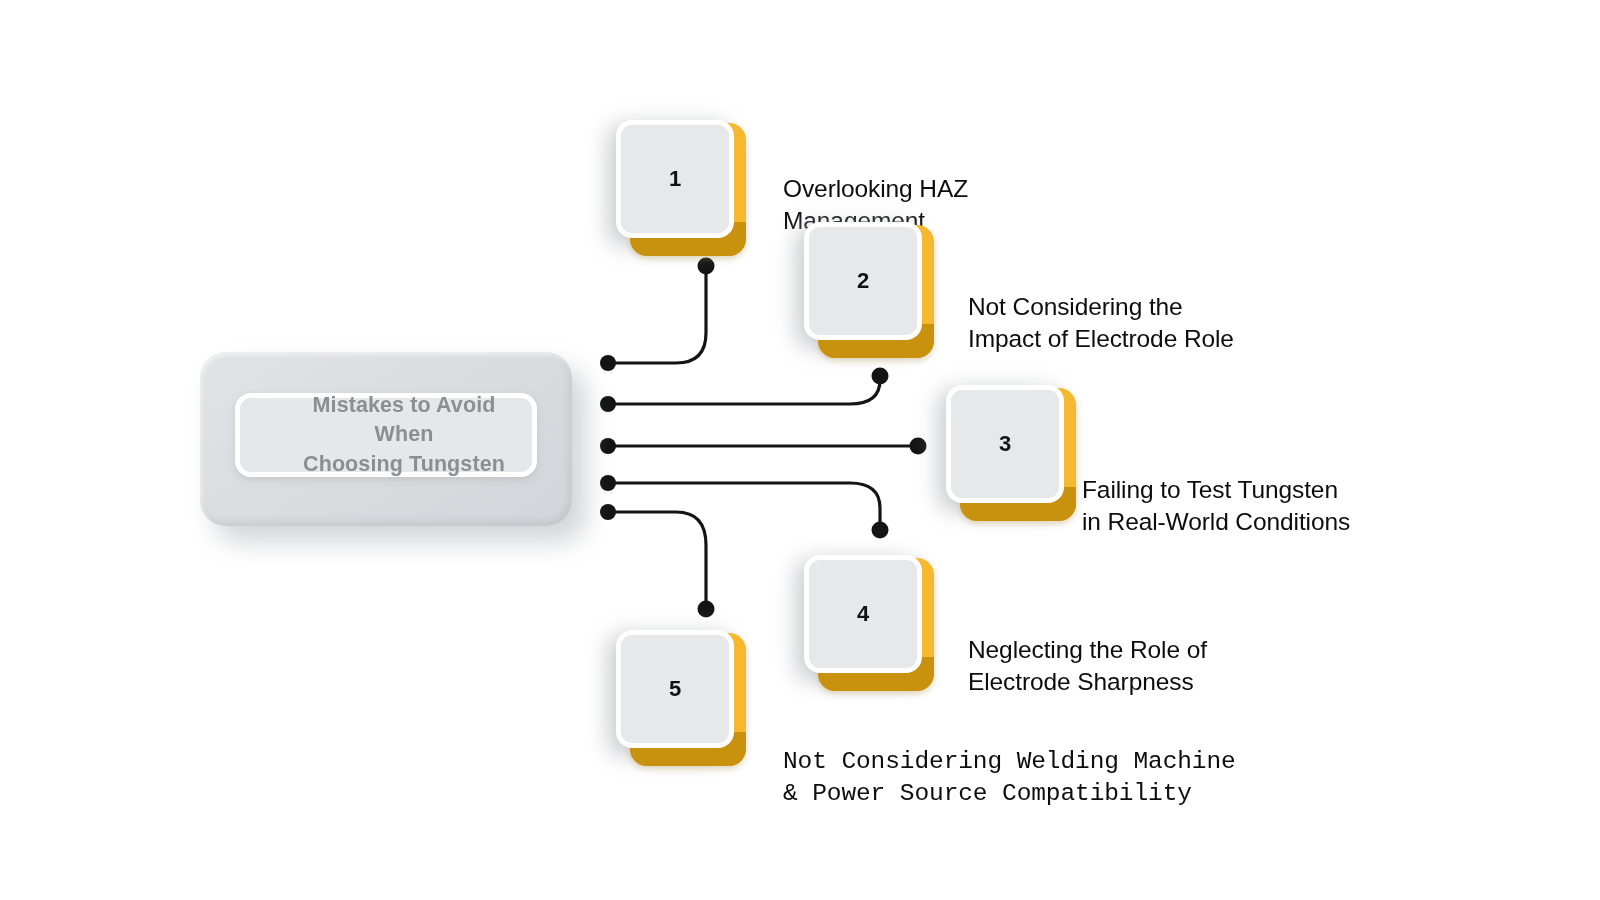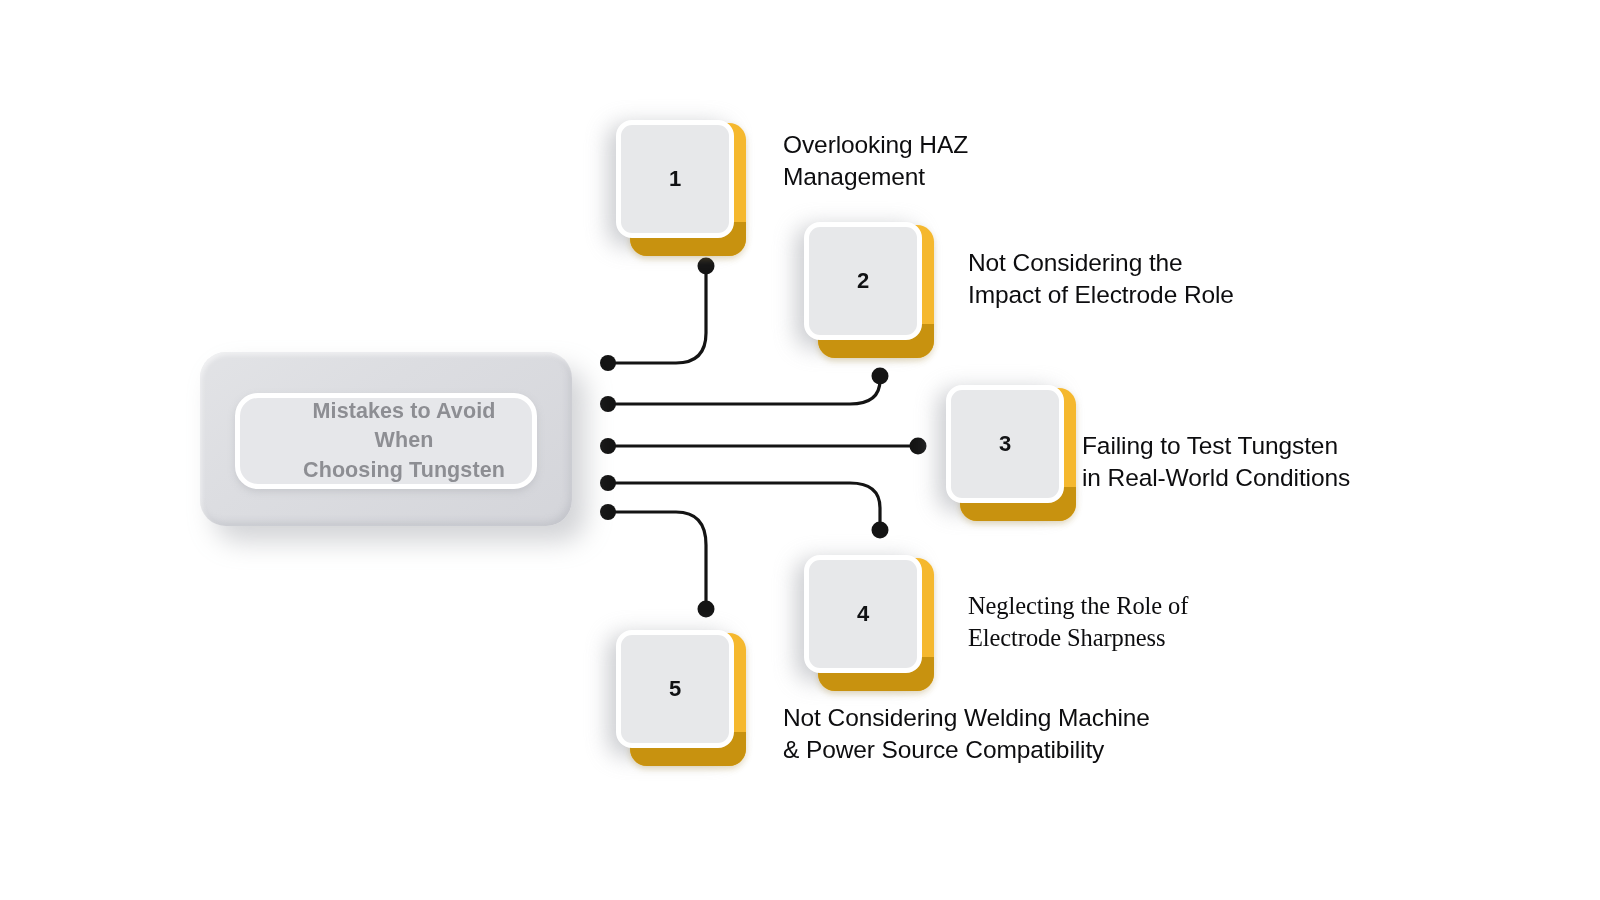--- a/index.html
+++ b/index.html
@@ -55,22 +55,22 @@
       -10px -10px 20px rgba(255,255,255,0.95),
       inset 2px 3px 4px rgba(255,255,255,0.55),
       inset -3px -4px 7px rgba(168,170,178,0.38);
     z-index: 3;
   }
   .hub-inner {
     position: absolute;
     left: 35px;
     top: 41px;
     width: 302px;
-    height: 96px;
-    border-radius: 23px;
+    height: 84px;
+    border-radius: 16px;
     background: #e6e7ea;
     border: 5px solid #ffffff;
     box-sizing: border-box;
     display: flex;
     align-items: center;
     justify-content: center;
     box-shadow: 0 3px 7px rgba(160,162,170,0.35);
     padding-left: 36px;
   }
   .hub-title {
@@ -153,20 +153,21 @@
 
   
   .step-label {
     position: absolute;
     font-size: 24.5px;
     line-height: 1.32;
     color: #0d0d0f;
     white-space: pre-line;
     z-index: 4;
     letter-spacing: -0.1px;
+    margin-top: 44px;
   }
 </style>
 </head>
 <body>
 
 <div id="infographic">
 
   <svg id="connectors" viewBox="0 0 1600 900">
     <g id="connector-group">
         <path d="M 608 363 L 676 363 Q 706 363 706 333 L 706 266"></path>
@@ -230,28 +231,28 @@
 in Real-World Conditions</div>
       <div class="step" style="left: 788px; top: 545px;">
         <div class="card-wrap">
           <div class="card-shadow"></div>
           <div class="card-amber"></div>
           <div class="card-face">
             <div class="card-num">4</div>
           </div>
         </div>
       </div>
-      <div class="step-label" style="left: 968px; top: 590px; font-family: Liberation Serif, serif;">Neglecting the Role of
+      <div class="step-label" style="left: 968px; top: 590px;">Neglecting the Role of
 Electrode Sharpness</div>
       <div class="step" style="left: 600px; top: 620px;">
         <div class="card-wrap">
           <div class="card-shadow"></div>
           <div class="card-amber"></div>
           <div class="card-face">
             <div class="card-num">5</div>
           </div>
         </div>
       </div>
-      <div class="step-label" style="left: 783px; top: 702px;">Not Considering Welding Machine
+      <div class="step-label" style="left: 783px; top: 702px; font-family: Liberation Mono, monospace;">Not Considering Welding Machine
 &amp; Power Source Compatibility</div>
     </div>
 
 </div>
 
 </body></html>

